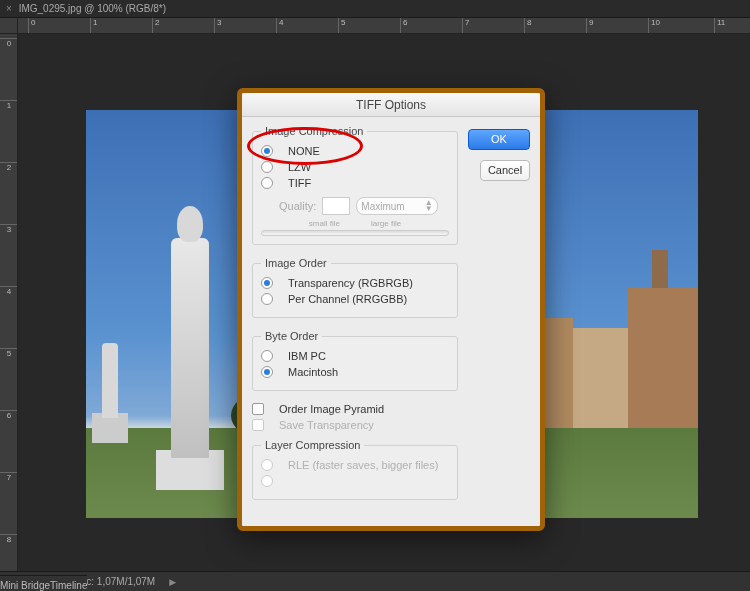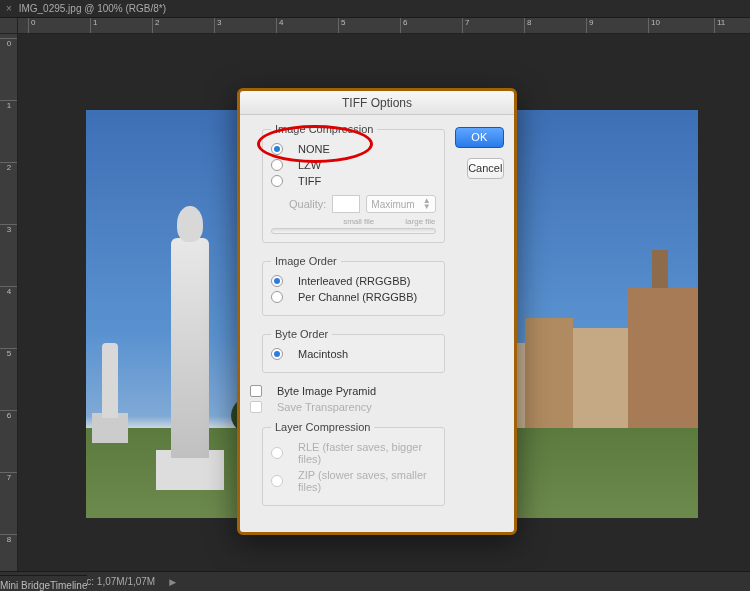--- a/index.html
+++ b/index.html
@@ -33,41 +33,41 @@
   .statue1 { position:absolute; left:85px; bottom:60px; width:38px; height:220px; background:linear-gradient(#e8e8e8,#c0c0c0); border-radius:6px 6px 0 0; }
   .statue1::before { content:""; position:absolute; top:-32px; left:6px; width:26px; height:36px; background:#d8d8d8; border-radius:50% 50% 40% 40%; }
   .ped1 { position:absolute; left:70px; bottom:28px; width:68px; height:40px; background:#ddd; }
   .statue2 { position:absolute; left:16px; bottom:100px; width:16px; height:75px; background:#d8d8d8; border-radius:4px 4px 0 0; }
   .ped2 { position:absolute; left:6px; bottom:75px; width:36px; height:30px; background:#ccc; }
   .bush { position:absolute; border-radius:50%; background:#2f4a26; }
   .bush.b1 { left:145px; bottom:80px; width:60px; height:45px; }
   .bush.b2 { left:195px; bottom:85px; width:45px; height:38px; }
 
   
-  .dialog { position:absolute; top:88px; left:237px; width:280px; background:#ececec; border:3px solid #a16207; border-radius:6px; box-shadow:0 8px 30px rgba(0,0,0,0.5); font-size:11px; color:#333; }
+  .dialog { position:absolute; top:88px; left:237px; width:308px; background:#ececec; border:5px solid #a16207; border-radius:6px; box-shadow:0 8px 30px rgba(0,0,0,0.5); font-size:11px; color:#333; }
   .dialog-title { text-align:center; font-size:12px; padding:5px 0 4px; background:linear-gradient(#f8f8f8,#e4e4e4); border-bottom:1px solid #c8c8c8; border-radius:6px 6px 0 0; color:#444; }
   .dialog-body { display:flex; padding:8px 10px 14px; gap:10px; }
   .left-col { flex:1; }
   .right-col { width:62px; display:flex; flex-direction:column; gap:10px; padding-top:4px; }
 
-  fieldset { border:1px solid #d0d0d0; border-radius:3px; padding:6px 8px 8px; margin-bottom:12px; background:#eeeeee; position:relative;margin-left:12px; }
+  fieldset { border:1px solid #d0d0d0; border-radius:3px; padding:6px 8px 8px; margin-bottom:12px; background:#eeeeee; position:relative; }
   legend { font-size:11px; color:#444; padding:0 4px; }
   .radio-row, .check-row { display:flex; align-items:center; gap:15px; margin:2px 0 4px; font-size:11px; }
   .radio { width:12px; height:12px; border:1px solid #999; border-radius:50%; background:#fff; position:relative; flex-shrink:0; }
   .radio.checked::after { content:""; position:absolute; inset:2px; border-radius:50%; background:#2b7de1; }
   .radio.disabled { border-color:#ccc; }
   .check { width:12px; height:12px; border:1px solid #999; border-radius:2px; background:#fff; flex-shrink:0; }
   .check.disabled { border-color:#ccc; }
   .disabled-text { color:#b0b0b0; }
 
   .quality-row { display:flex; align-items:center; gap:6px; margin:8px 0 4px 18px; color:#aaa; }
   .quality-row input.qval { width:28px; height:18px; border:1px solid #ccc; background:#fff; font-size:10px; }
-  .quality-row .combo { display:flex; align-items:flex-end; gap:8px; border:1px solid #ccc; border-radius:3px; padding:2px 4px; background:#fcfcfc; font-size:10px; color:#aaa; }
+  .quality-row .combo { display:flex; align-items:flex-end; gap:20px; border:1px solid #ccc; border-radius:8px; padding:2px 4px; background:#fcfcfc; font-size:10px; color:#aaa; }
   .chev { font-size:8px; line-height:6px; color:#aaa; }
-  .slider-labels { display:flex; justify-content:flex-end; font-size:8px; color:#aaa; margin:2px 0 0 0;gap:31px; }
+  .slider-labels { display:flex; justify-content:center; font-size:8px; color:#aaa; margin:2px 0 0 0;gap:31px; }
   .slider { height:6px; background:linear-gradient(#ddd,#f4f4f4); border:1px solid #ccc; border-radius:3px; margin-top:2px; }
 
   .btn { height:21px; border-radius:4px; font-size:11px; text-align:center; line-height:19px; cursor:default; }
   .btn.primary { background:linear-gradient(#5fa7ff,#2a7ae8); color:#fff; border:1px solid #0f58c8; }
   .btn.secondary { background:linear-gradient(#fff,#f0f0f0); color:#333; border:1px solid #bbb;margin-left:12px; }
 
   .highlight-ellipse { position:absolute; border:3px solid #d00; border-radius:50%; pointer-events:none; }
 
   
   .status { position:absolute; left:0; right:0; bottom:0; height:20px; background:#323232; border-top:1px solid #1a1a1a; color:#bbb; font-size:10px; display:flex; align-items:center; }
@@ -166,54 +166,57 @@
           <span>small file</span>
           <span>large file</span>
         </div>
         <div class="slider"></div>
       </fieldset>
 
       <fieldset>
         <legend>Image Order</legend>
         <div class="radio-row">
             <span class="radio checked"></span>
-            <span>Interleaved (RRGGBB)</span>
+            <span>Transparency (RGBRGB)</span>
           </div>
         <div class="radio-row">
             <span class="radio"></span>
             <span>Per Channel (RRGGBB)</span>
           </div>
       </fieldset>
 
       <fieldset>
         <legend>Byte Order</legend>
         <div class="radio-row">
+            <span class="radio"></span>
+            <span>IBM PC</span>
+          </div>
+        <div class="radio-row">
             <span class="radio checked"></span>
             <span>Macintosh</span>
           </div>
       </fieldset>
 
       <div class="check-row">
           <span class="check"></span>
-          <span>Byte Image Pyramid</span>
+          <span>Order Image Pyramid</span>
         </div>
       <div class="check-row">
           <span class="check disabled"></span>
           <span class="disabled-text">Save Transparency</span>
         </div>
 
       <fieldset style="margin-top:8px;">
         <legend>Layer Compression</legend>
         <div class="radio-row">
             <span class="radio disabled"></span>
             <span class="disabled-text">RLE (faster saves, bigger files)</span>
           </div>
         <div class="radio-row">
             <span class="radio disabled"></span>
-            <span class="disabled-text">ZIP (slower saves, smaller files)</span>
           </div>
       </fieldset>
 
     </div>
     <div class="right-col">
       <div class="btn primary">OK</div>
       <div class="btn secondary">Cancel</div>
     </div>
   </div>
 </div>

